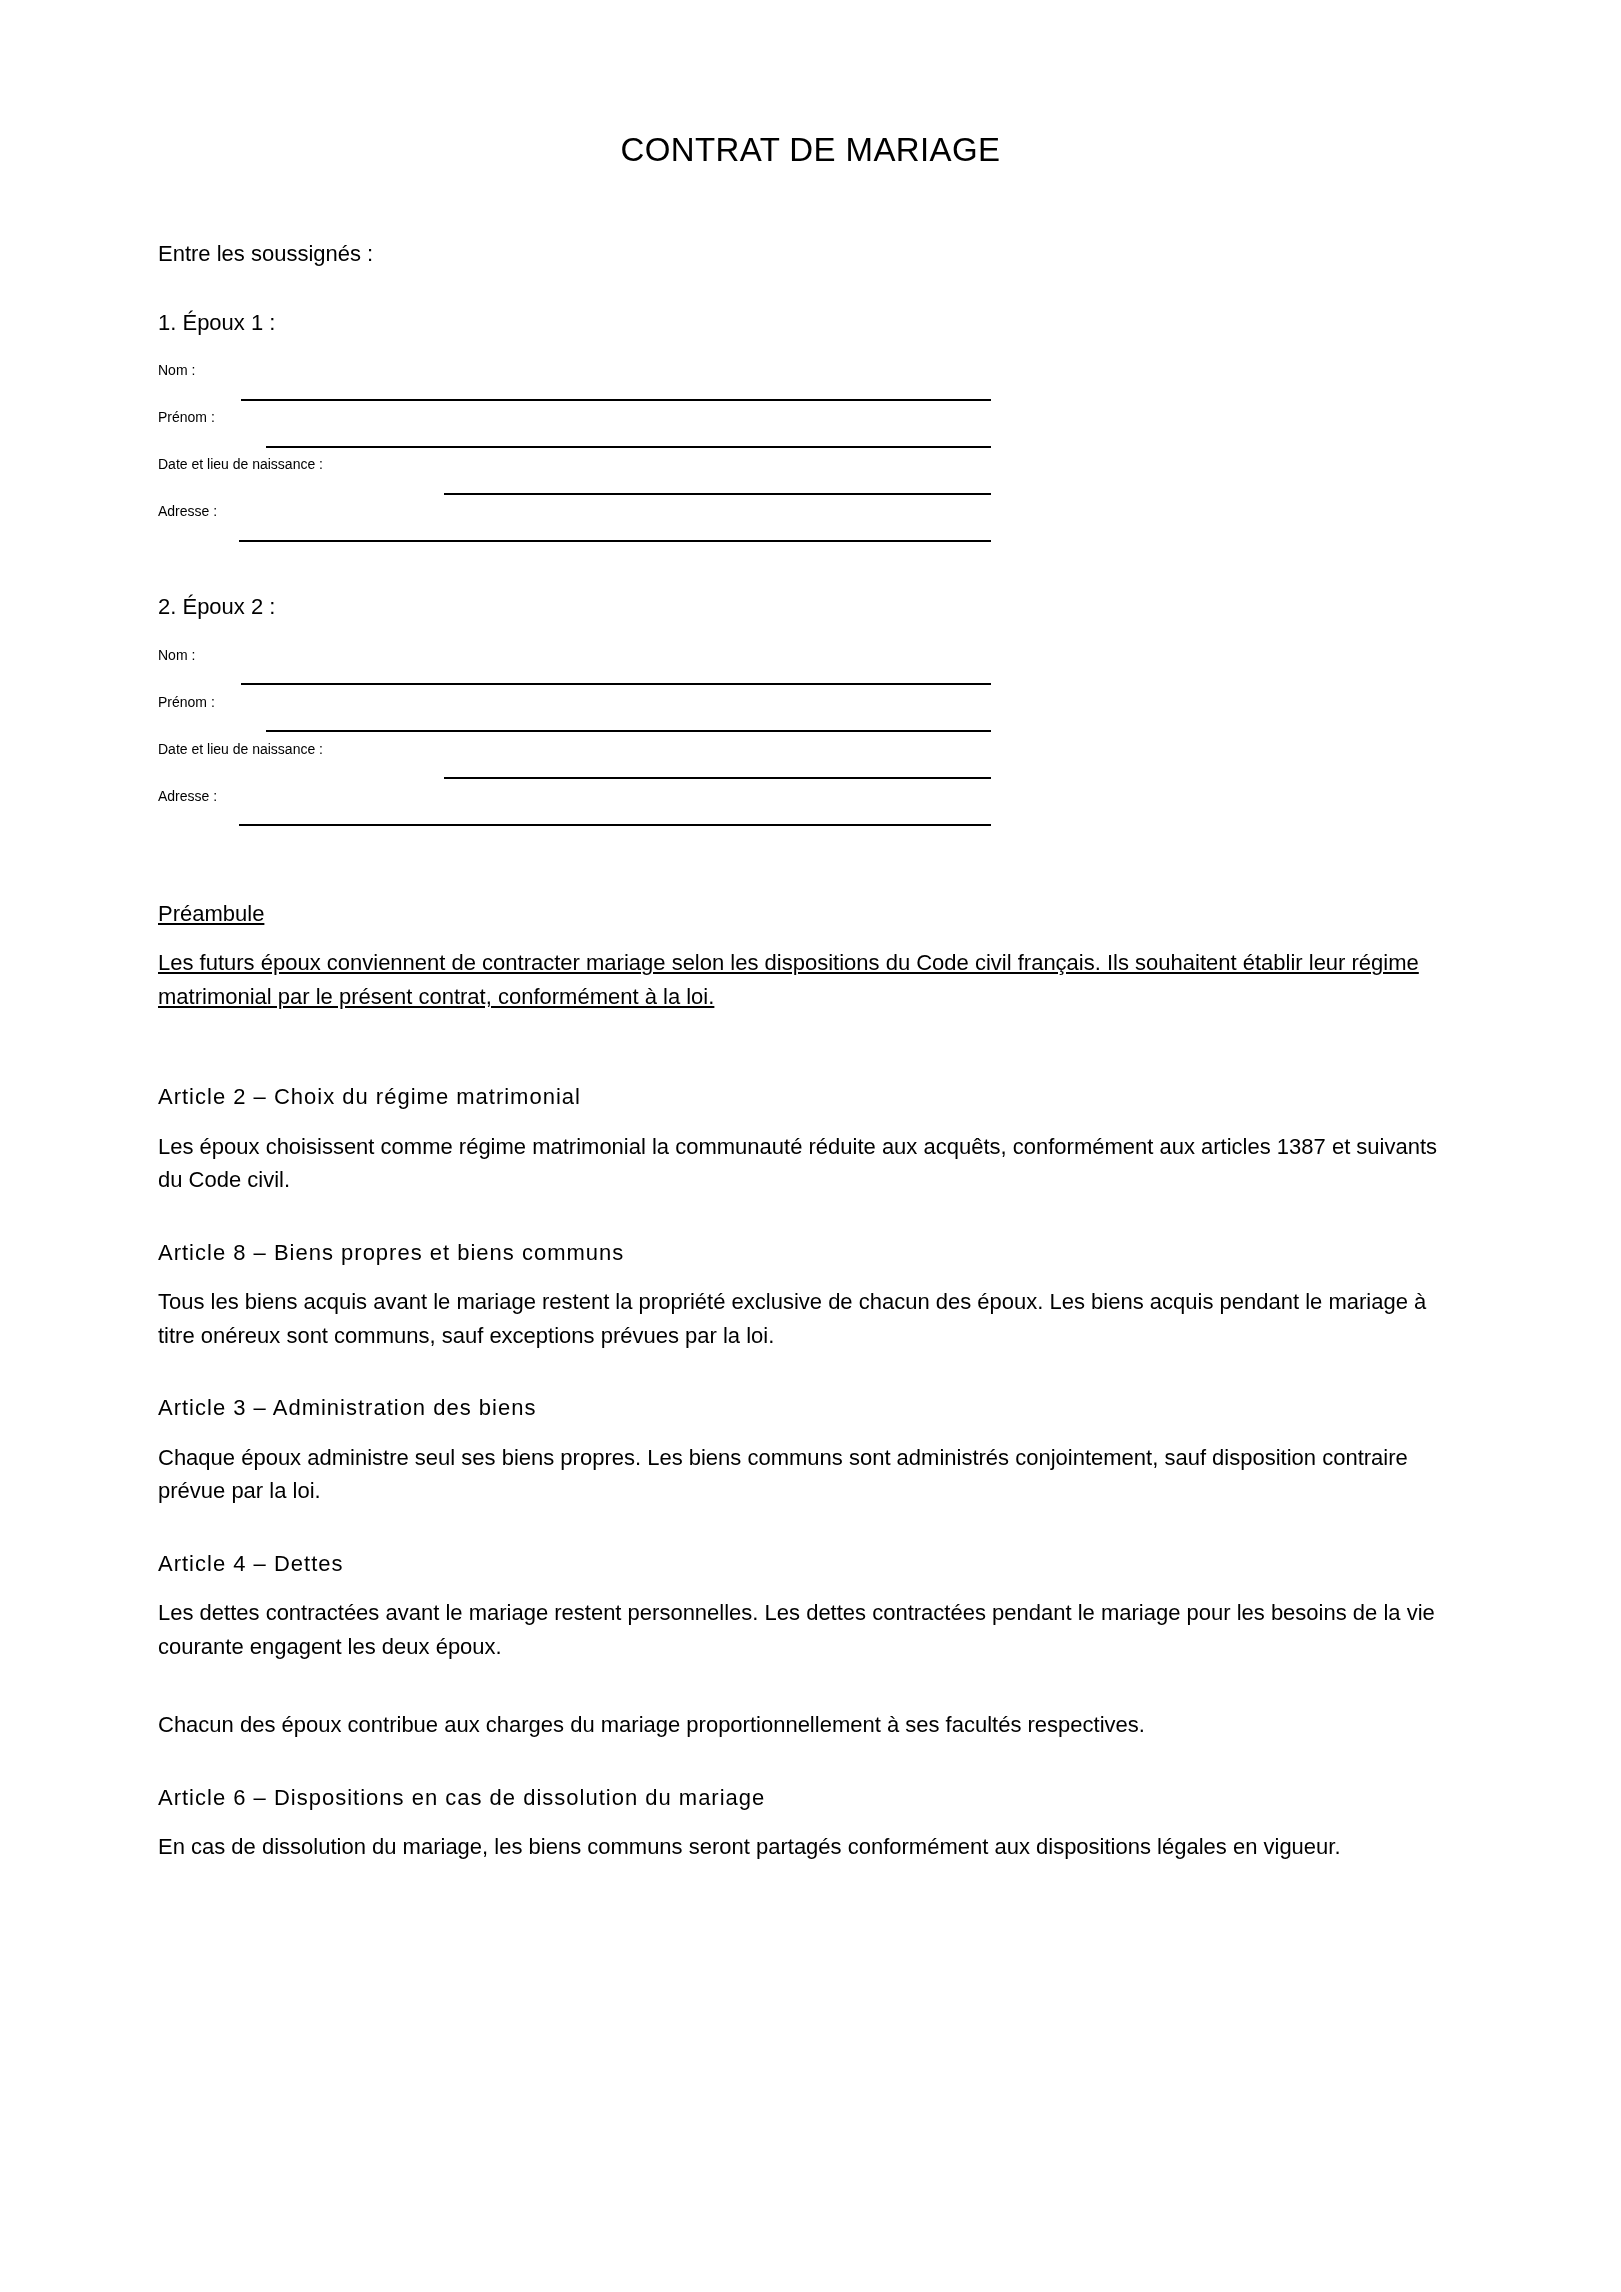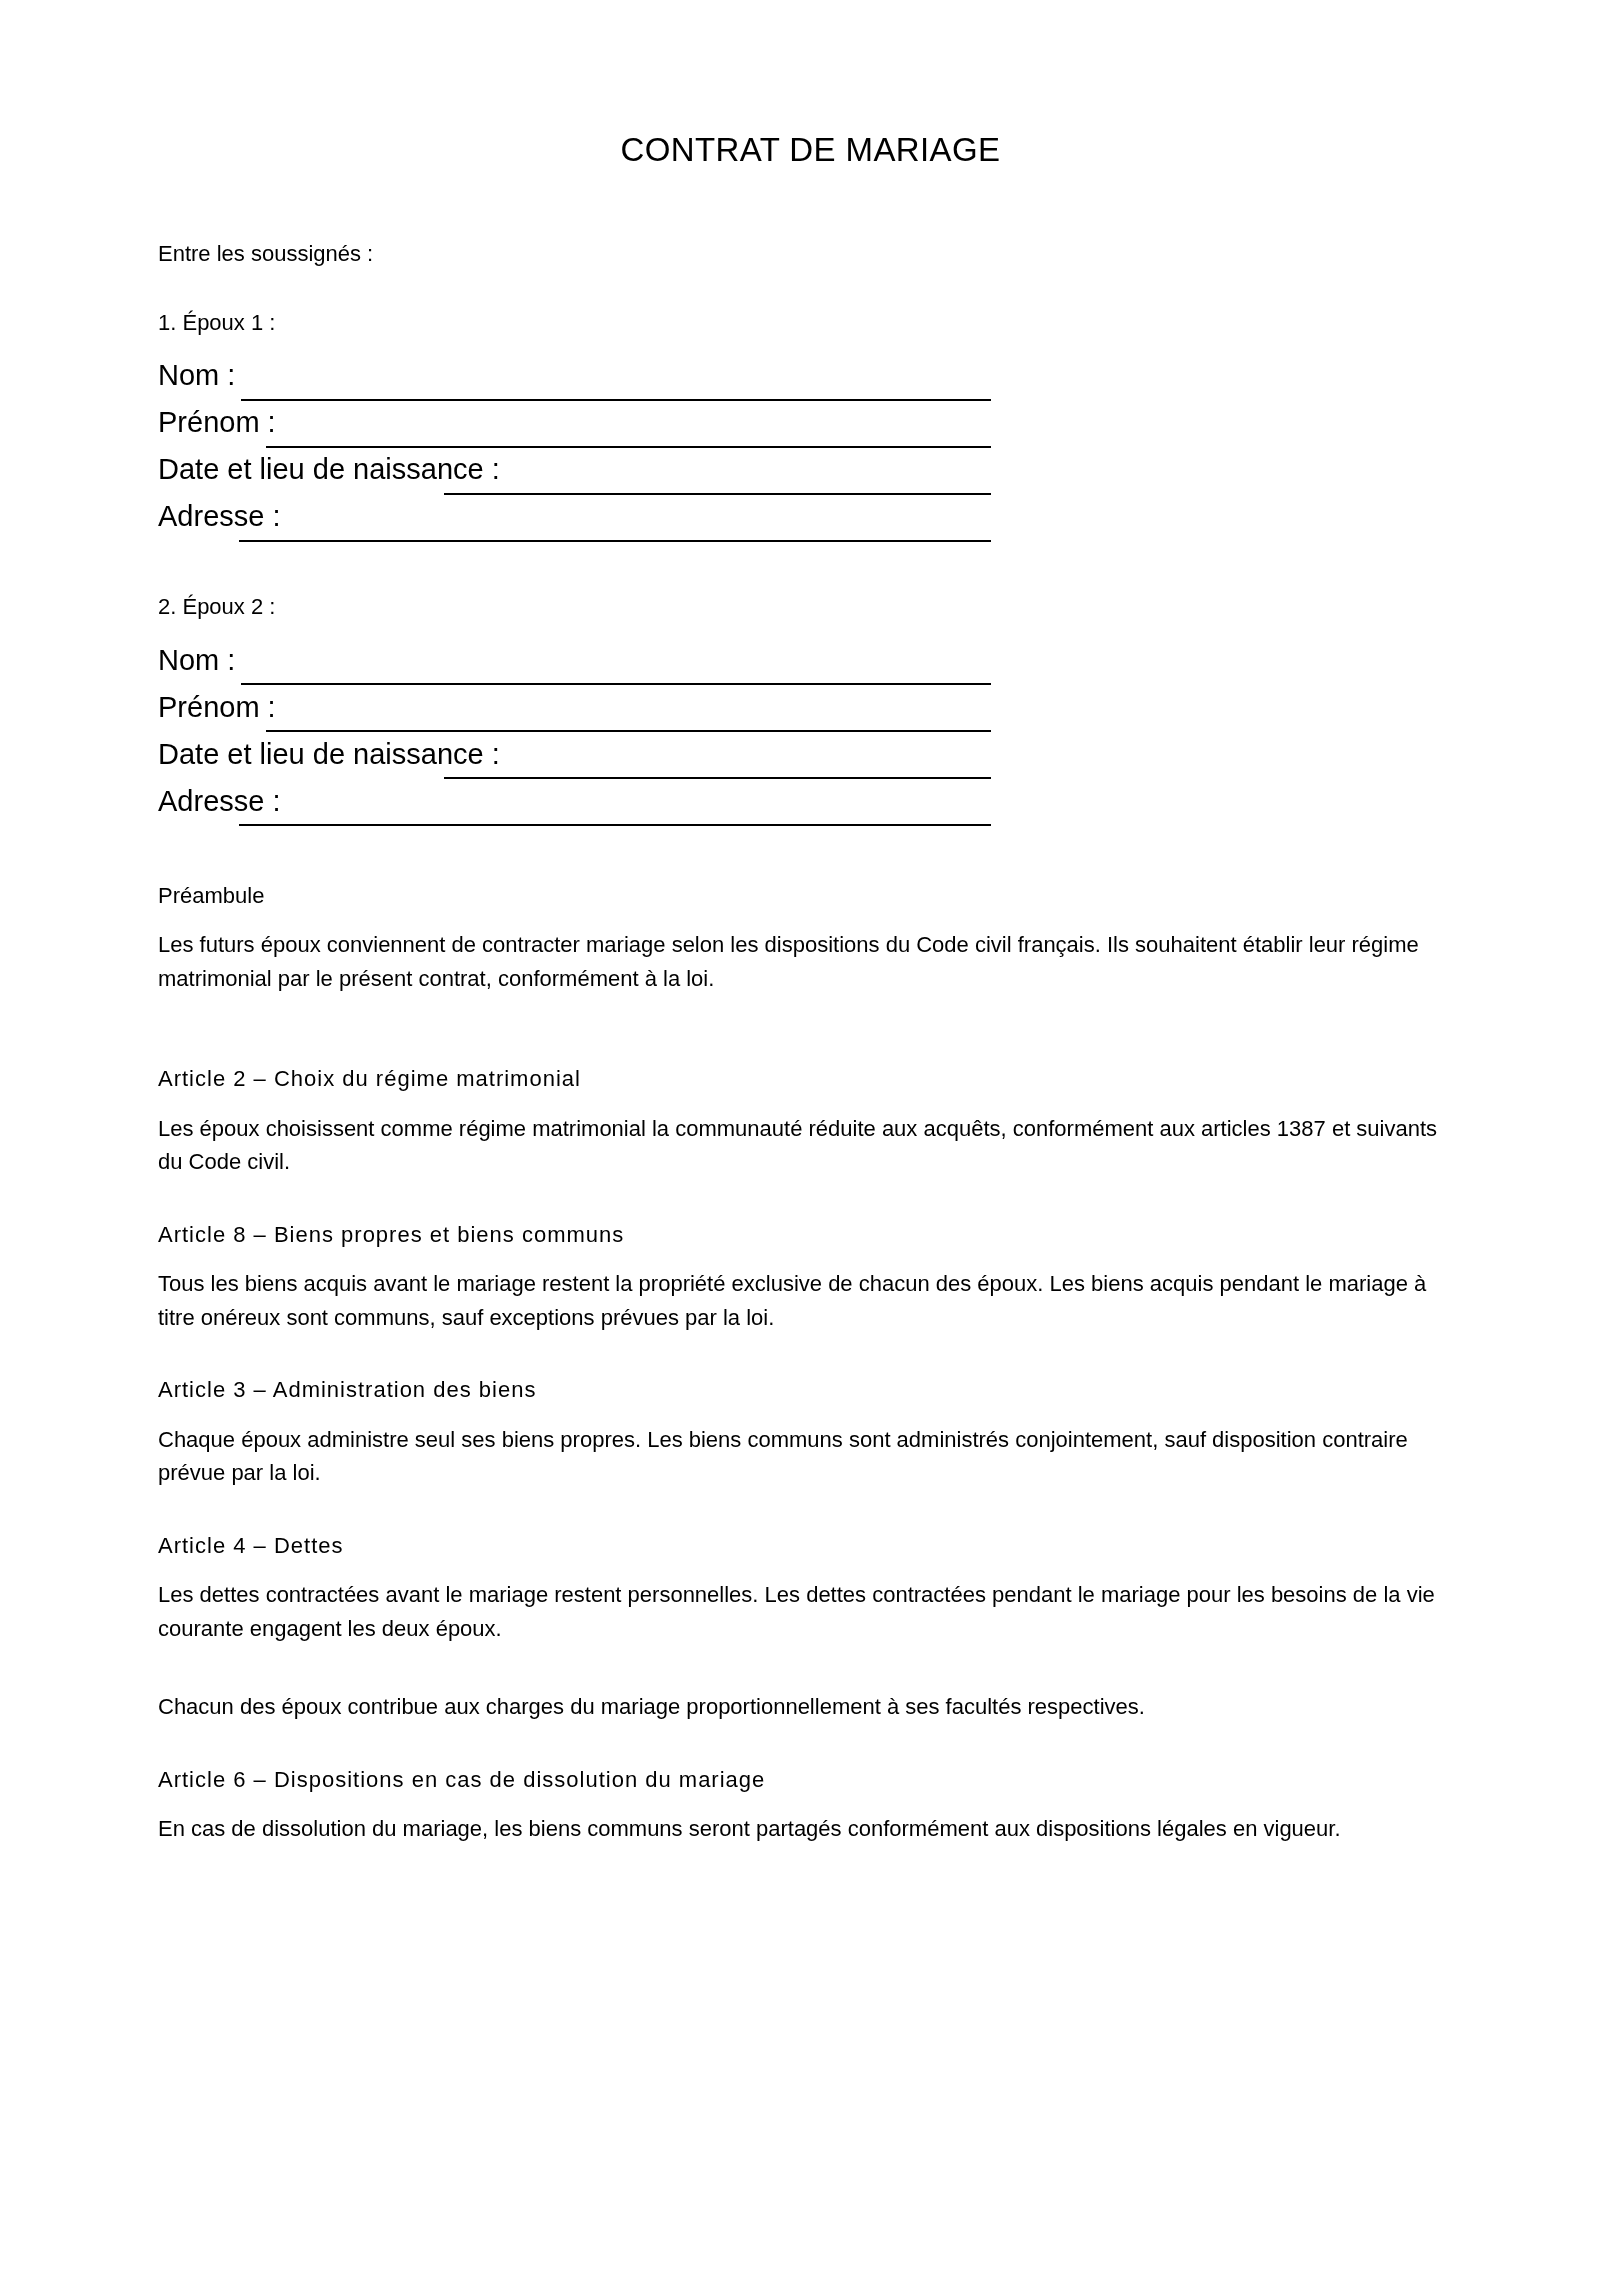--- a/index.html
+++ b/index.html
@@ -49,21 +49,21 @@
   .spouse-heading {
     font-size: 22px;
     line-height: 1.0;
     margin: 0 0 27.4px 0;
   }
   .field-row {
     position: relative;
     height: 47px;
   }
   .field-label {
-    font-size: 29px;
+    font-size: 14px;
     line-height: 1.0;
     white-space: nowrap;
     display: inline-block;
   }
   .field-rule {
     position: absolute;
     bottom: 7.8px;
     right: 466px;
     height: 0;
     border-bottom: 2.9px solid #000000;
@@ -84,21 +84,21 @@
   }
   .section-heading.tracked {
     letter-spacing: 1px;
   }
   .section-body {
     font-size: 22px;
     line-height: 1.52;
     margin: 0;
     text-align: left;
   }
-  .gap-medium { margin-top: 51px; }
+  .gap-medium { margin-top: 69px; text-decoration: underline; }
   .gap-xl     { margin-top: 73px; }
 </style>
 </head>
 <body>
 
 <div class="page">
 
   <h1 class="doc-title">CONTRAT DE MARIAGE</h1>
 
   <div class="content">

